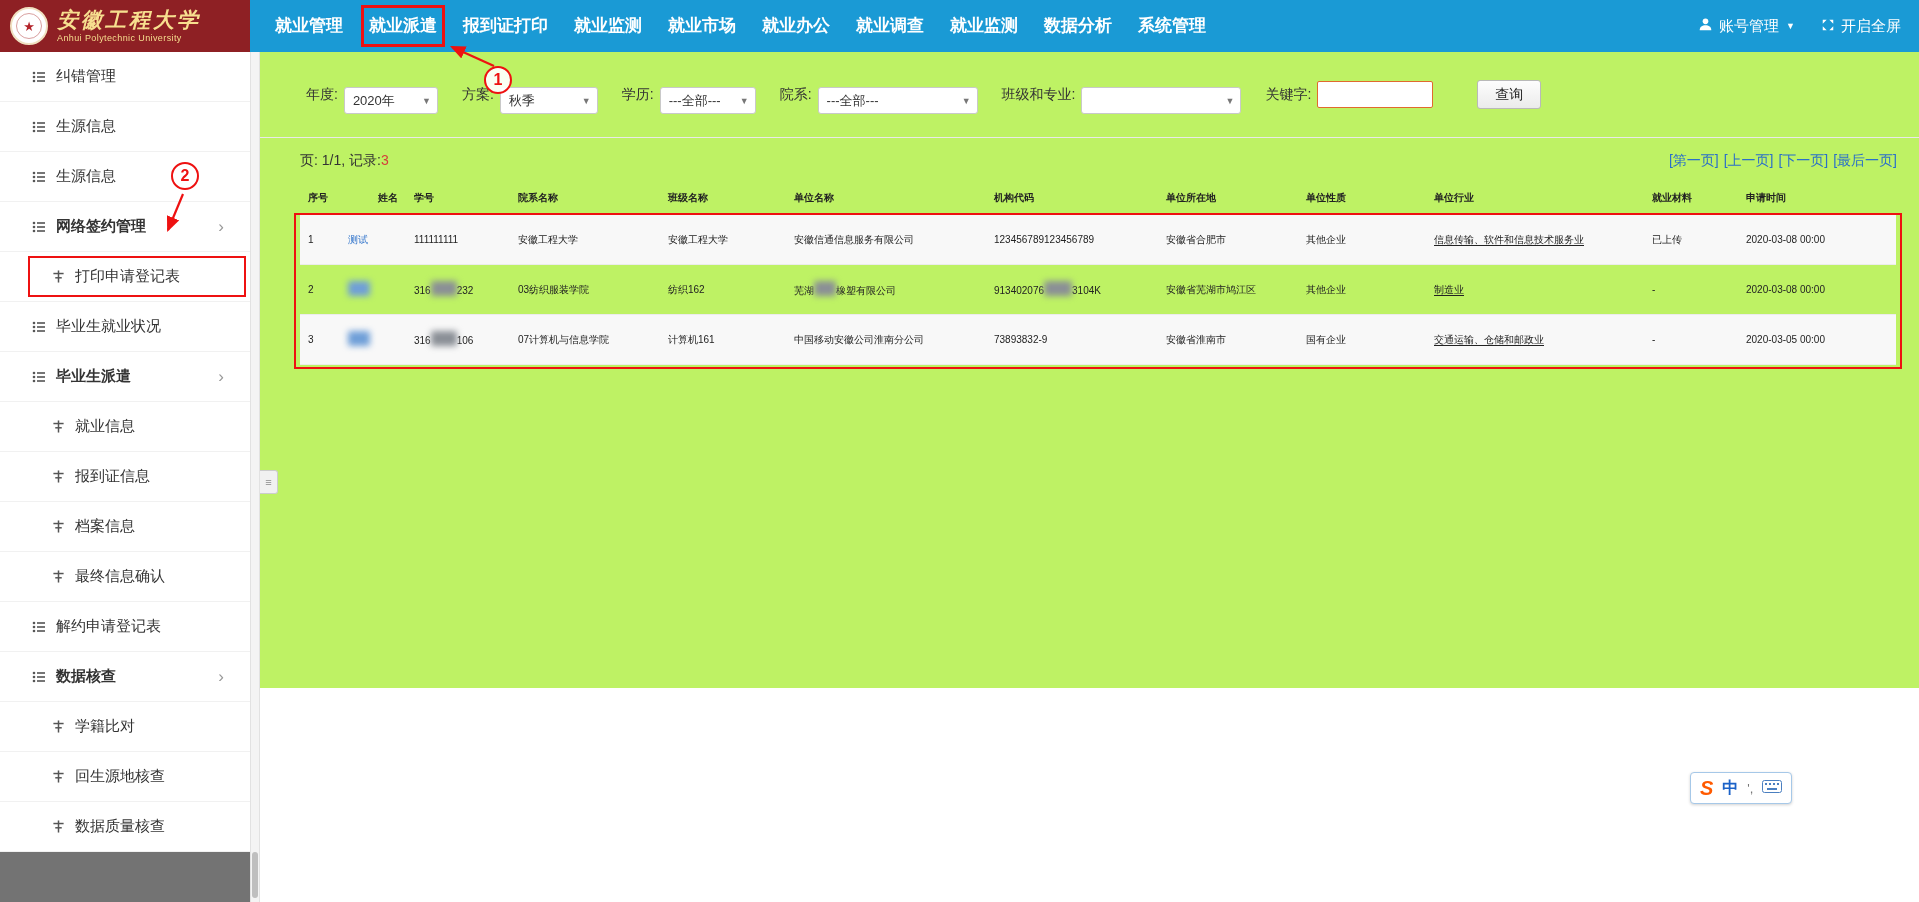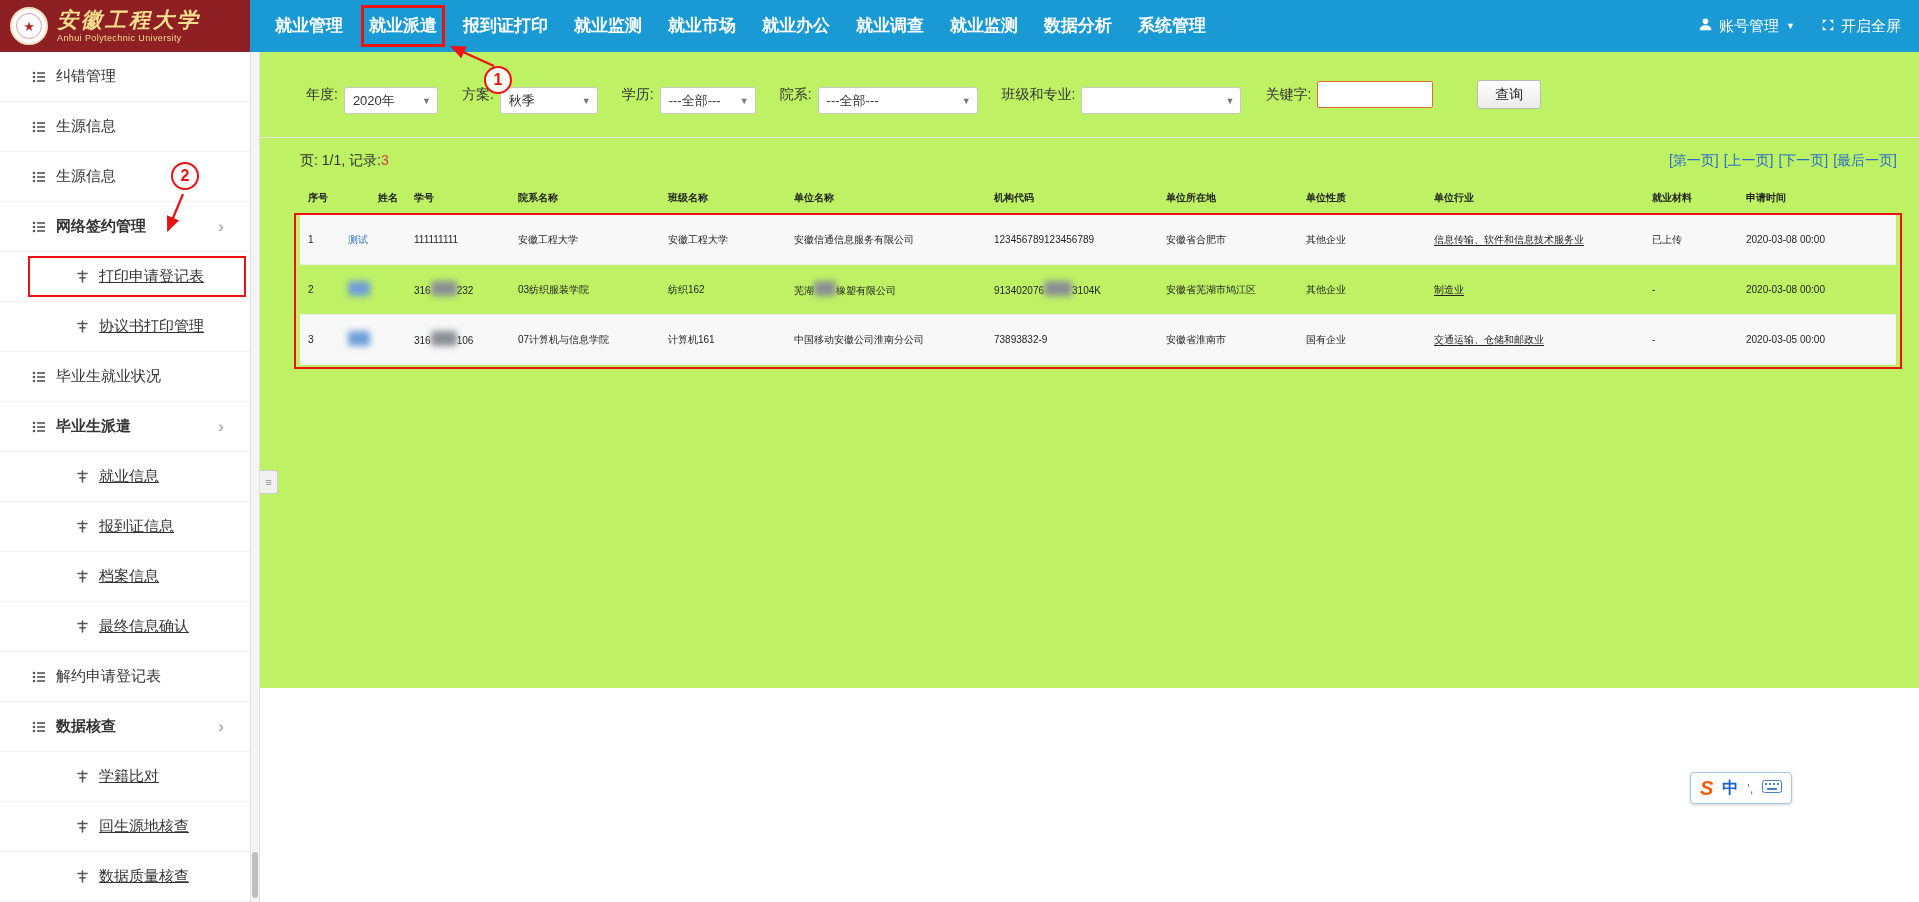--- a/index.html
+++ b/index.html
@@ -28,21 +28,21 @@
   .topbar-right { margin-left:auto; display:flex; align-items:center; gap:26px;
     padding-right:18px; color:#fff; font-size:15px; }
   .tb-item { display:flex; align-items:center; gap:6px; cursor:pointer; white-space:nowrap; }
   .caret-sm { font-size:9px; margin-left:1px; }
 
   
   .sidebar { position:absolute; top:52px; left:0; width:250px; height:850px; background:#737373; }
   .side-item { height:50px; display:flex; align-items:center; border-bottom:1px solid #f1f1f1;
     font-size:15px; color:#333; cursor:pointer; position:relative; background:#fff; }
   .side-item.top { padding-left:32px; }
-  .side-item.sub { padding-left:76px;text-decoration:underline; }
+  .side-item.sub { padding-left:52px; }
   .side-item.bold { font-weight:700; }
   .s-icon { margin-right:10px; flex:none; }
   .chev { position:absolute; right:26px; color:#999; font-size:17px; font-weight:400; }
   .side-scroll { position:absolute; top:52px; left:250px; width:10px; height:850px;
     background:#f4f4f4; border-left:1px solid #e2e2e2; border-right:1px solid #e2e2e2; }
   .side-scroll .thumb { position:absolute; left:1px; width:6px; top:800px; height:46px;
     background:#bfbfbf; border-radius:3px; }
   .collapse-handle { position:absolute; left:260px; top:470px; width:18px; height:24px;
     background:#f1f1f1; border:1px solid #ccc; border-left:none; border-radius:0 3px 3px 0;
     display:flex; align-items:center; justify-content:center; color:#8a8a8a; font-size:11px;
@@ -189,28 +189,20 @@
       <span class="side-label">网络签约管理</span>
       <span class="chev">›</span>
     </div>
     <div class="side-item sub" id="annotated-side-item">
       <svg class="s-icon" width="13" height="13" viewBox="0 0 14 14">
         <rect x="6.2" y="0.5" width="1.6" height="13" fill="#555"></rect>
         <rect x="1.5" y="3" width="11" height="1.6" fill="#555"></rect>
         <rect x="3.5" y="7.6" width="7" height="1.6" fill="#555"></rect>
       </svg>
       <span class="side-label">打印申请登记表</span>
-    </div>
-    <div class="side-item sub">
-      <svg class="s-icon" width="13" height="13" viewBox="0 0 14 14">
-        <rect x="6.2" y="0.5" width="1.6" height="13" fill="#555"></rect>
-        <rect x="1.5" y="3" width="11" height="1.6" fill="#555"></rect>
-        <rect x="3.5" y="7.6" width="7" height="1.6" fill="#555"></rect>
-      </svg>
-      <span class="side-label">协议书打印管理</span>
     </div>
     <div class="side-item top">
       <svg class="s-icon" width="14" height="14" viewBox="0 0 14 14">
         <circle cx="2" cy="3" r="1.3" fill="#555"></circle>
         <circle cx="2" cy="7" r="1.3" fill="#555"></circle>
         <circle cx="2" cy="11" r="1.3" fill="#555"></circle>
         <rect x="5" y="2.2" width="8" height="1.6" fill="#555"></rect>
         <rect x="5" y="6.2" width="8" height="1.6" fill="#555"></rect>
         <rect x="5" y="10.2" width="8" height="1.6" fill="#555"></rect>
       </svg>

